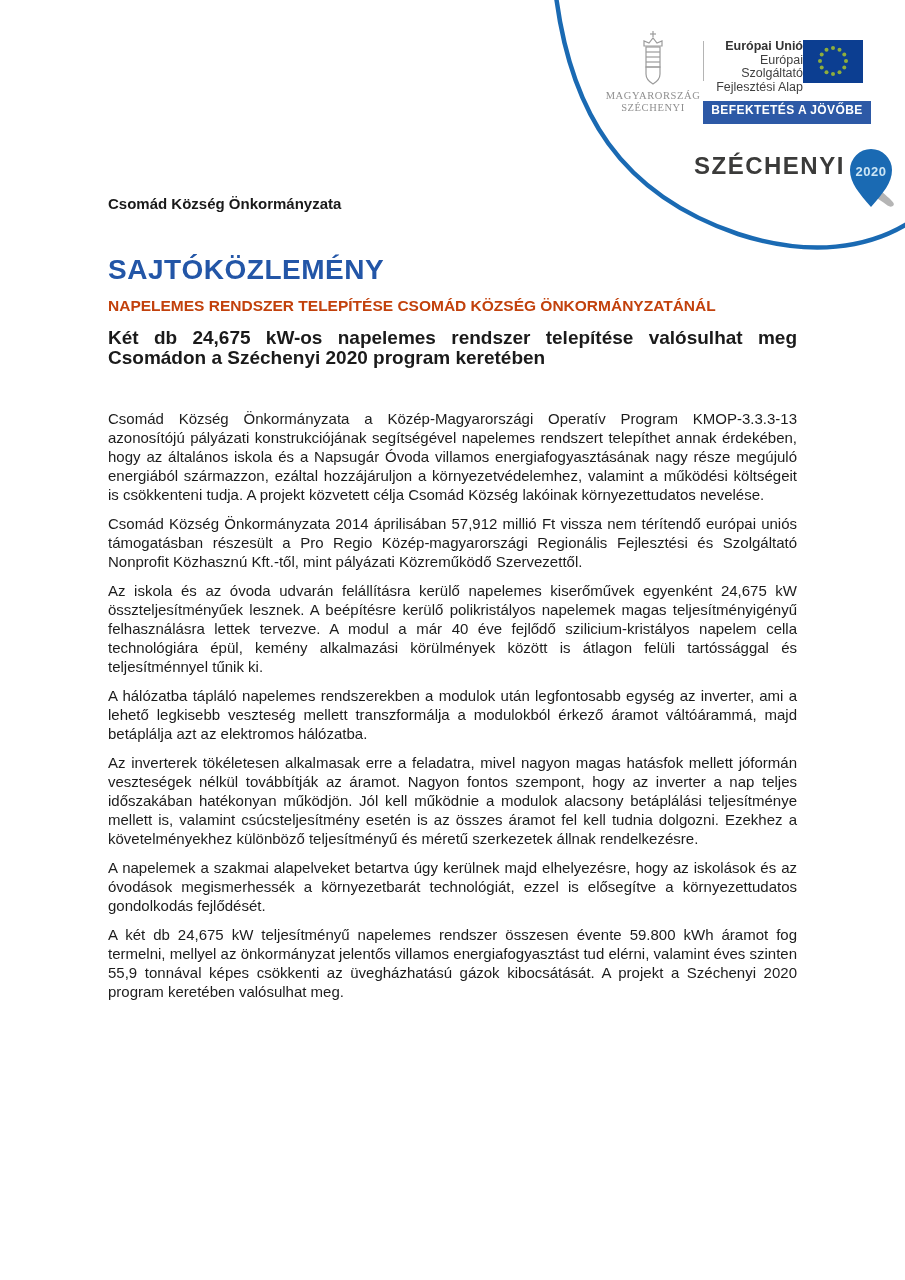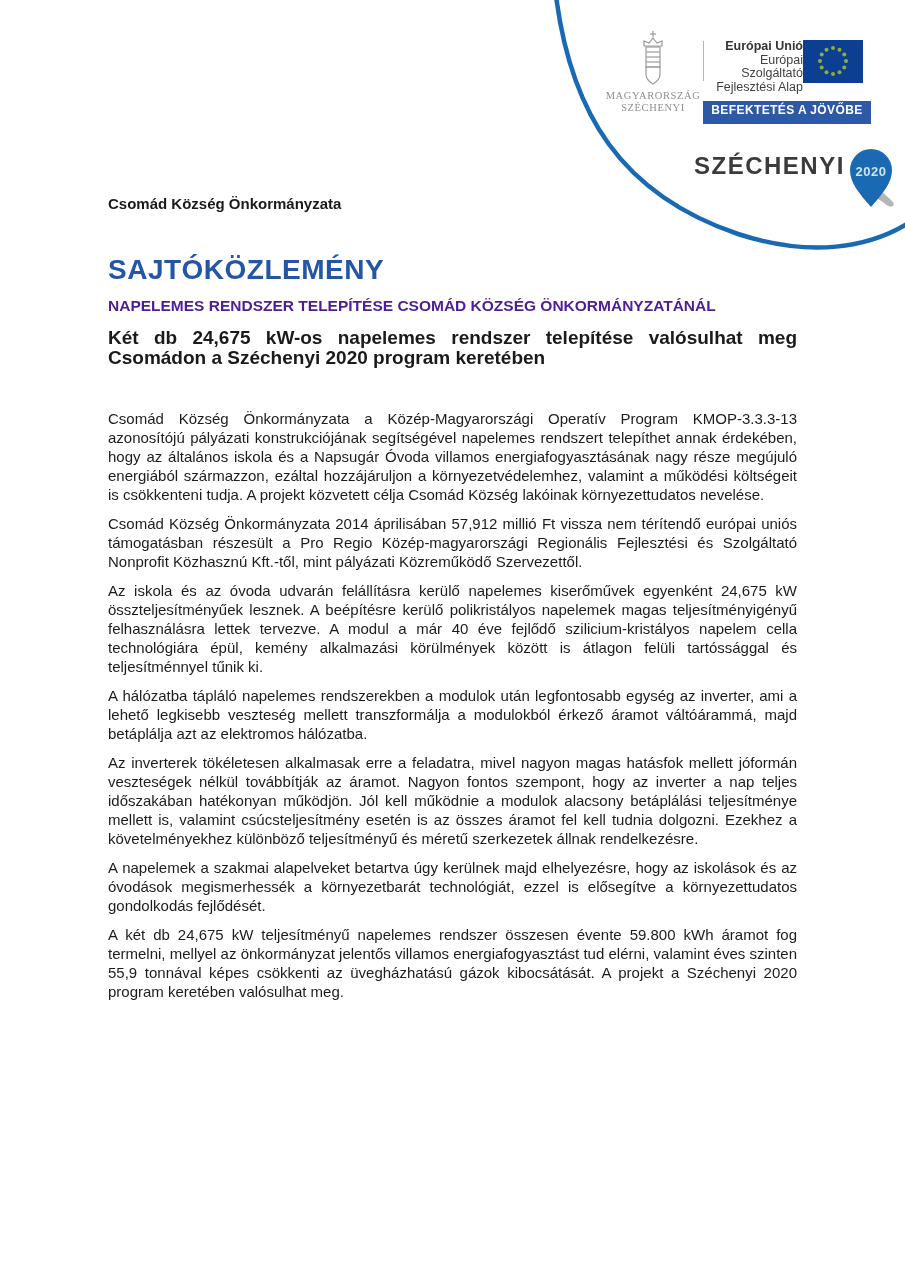--- a/index.html
+++ b/index.html
@@ -38,21 +38,21 @@
 
   
   .content { position:absolute; left:108px; top:196px; width:689px; }
   .doc-date { font-size:15px; line-height:16px; color:#222; margin-bottom:13px; }
   .doc-org  { font-size:15px; line-height:16px; font-weight:bold; color:#1a1a1a; }
   .doc-title {
     margin-top:44px; font-size:28px; line-height:28px; font-weight:bold;
     color:#2356a7; letter-spacing:0.5px;
   }
   .doc-headline {
-    margin-top:13px; font-size:15.5px; line-height:17px; font-weight:bold; color:#4c1d95;
+    margin-top:13px; font-size:15.5px; line-height:17px; font-weight:bold; color:#c2410c;
   }
   .doc-lead {
     margin-top:14px; margin-bottom:42px; font-size:19px; line-height:19.5px;
     font-weight:bold; color:#1a1a1a; text-align:justify;
   }
   .doc-par {
     font-size:15px; line-height:19px; color:#1c1c1c; text-align:justify; margin-bottom:10px;
   }
 </style>
 </head>

